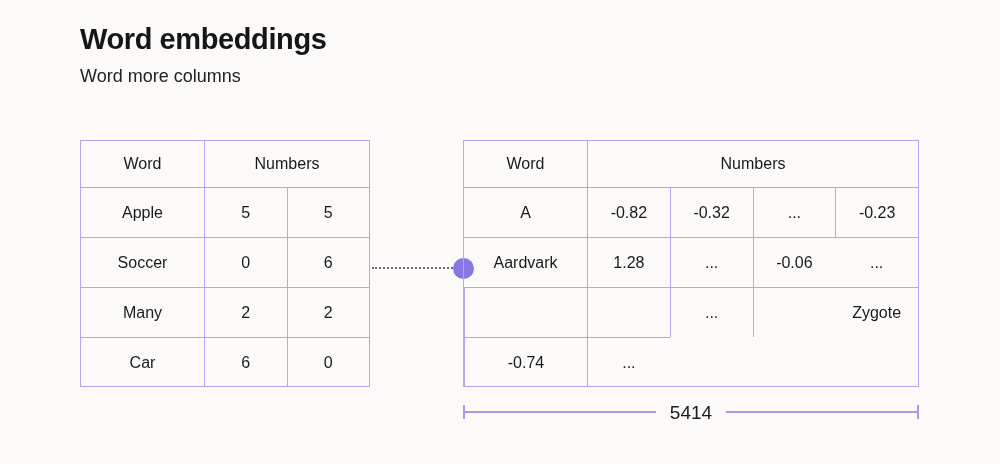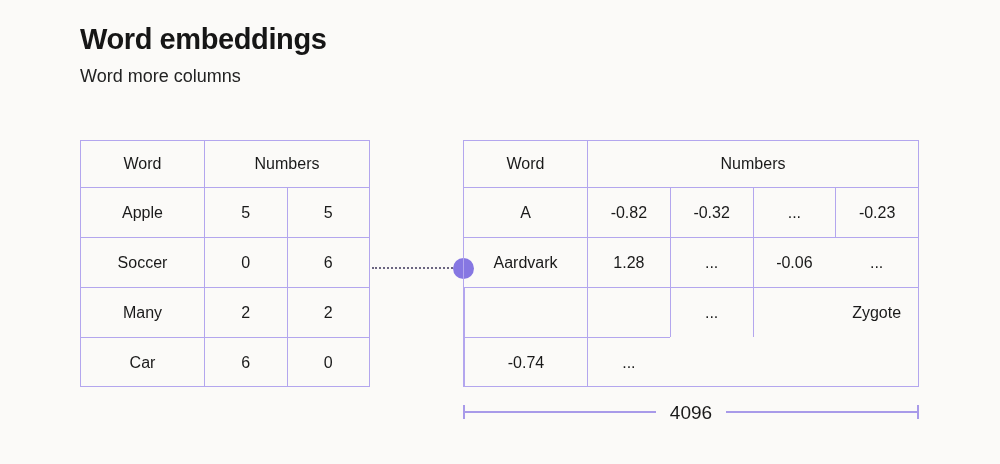--- a/index.html
+++ b/index.html
@@ -124,18 +124,18 @@
     <div class="cell"></div>
 
     <div class="cell c0">Zygote</div>
     <div class="cell">-0.74</div>
     <div class="cell">...</div>
   </div>
 
   <div class="bracket">
     <div class="cap"></div>
     <div class="line"></div>
-    <div class="label">4096</div>
+    <div class="label">5414</div>
     <div class="line"></div>
     <div class="cap"></div>
   </div>
 
 </div>
 
 </body></html>

